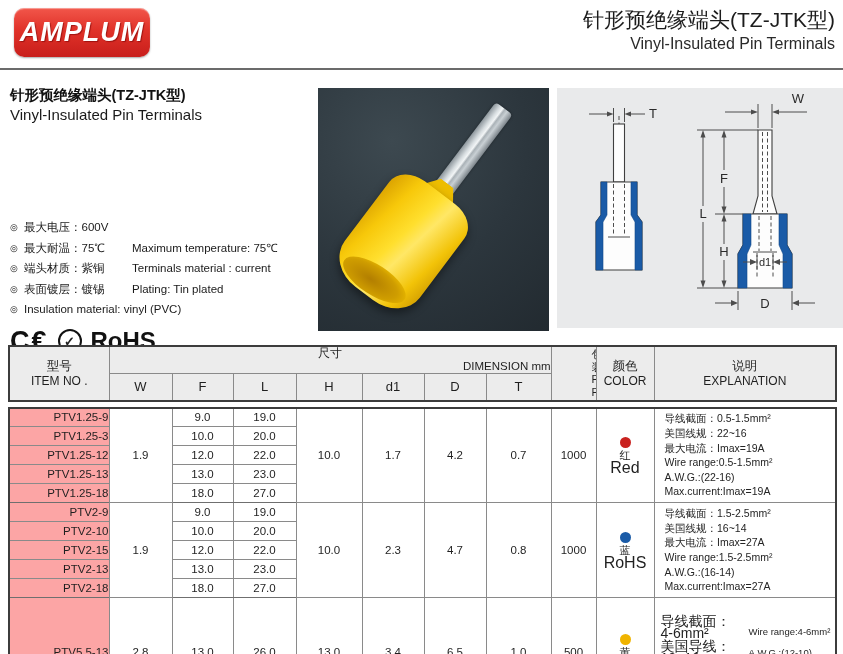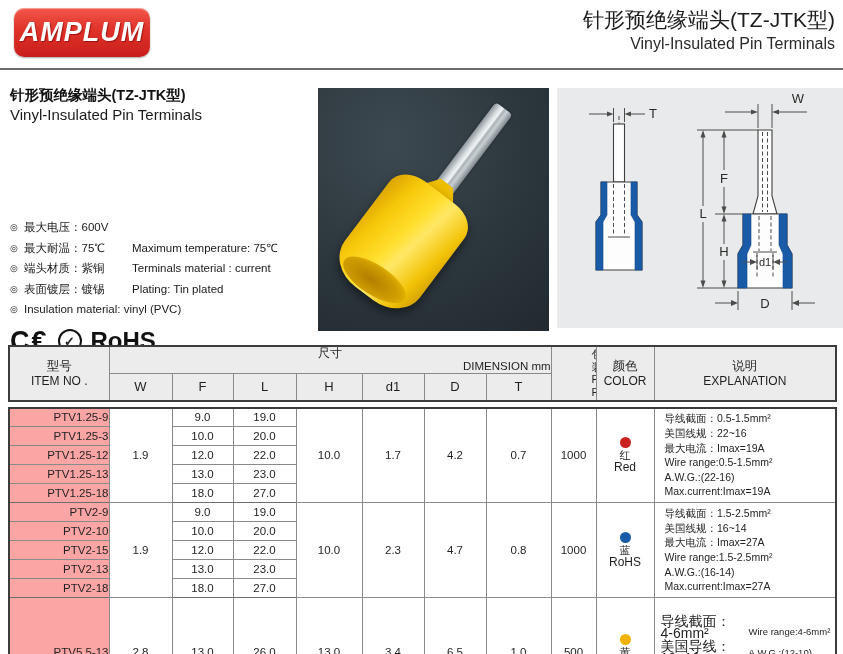--- a/index.html
+++ b/index.html
@@ -89,21 +89,21 @@
   .h-en { font-size:12px; line-height:14px; }
   .h-dimcn { font-size:12px; line-height:13px; }
   .h-dimen { font-size:11.5px; line-height:13px;text-align:right; }
   .h-pack { font-size:11px; line-height:12.5px; white-space:pre-line;padding-left:40px; }
   .dimrow th { height:27px; font-size:13px; }
   td.item { background:#fca5a5; text-align:right; padding-left:10px; font-size:11.5px; height:19px; }
   td.num { font-size:11.5px; }
   td.colorcell { vertical-align:middle; }
   .dot { width:11px; height:11px; border-radius:50%; margin:0 auto 1px; }
   .c-cn { font-size:11px; line-height:12px; }
-  .c-en { font-size:12px; line-height:13px; }
+  .c-en { font-size:16px; line-height:13px; }
   td.expl { text-align:left; padding:2px 4px 2px 10px; font-size:10.5px; line-height:14.6px;
             white-space:pre-line; color:#242424; }
   td.expl2 { padding:2px 2px 2px 6px; }
   .expl-cols { display:flex; gap:6px; align-items:center; }
   .expl-cols div { white-space:pre-line; }
   .expl-cols .l { font-size:14px; line-height:12.5px; width:82px; }
   .expl-cols .r { font-size:9.5px; line-height:21px; flex:1; }
   tr.grp-end td { border-bottom:1.5px solid #6f6f6f; }
 </style>
 </head>

